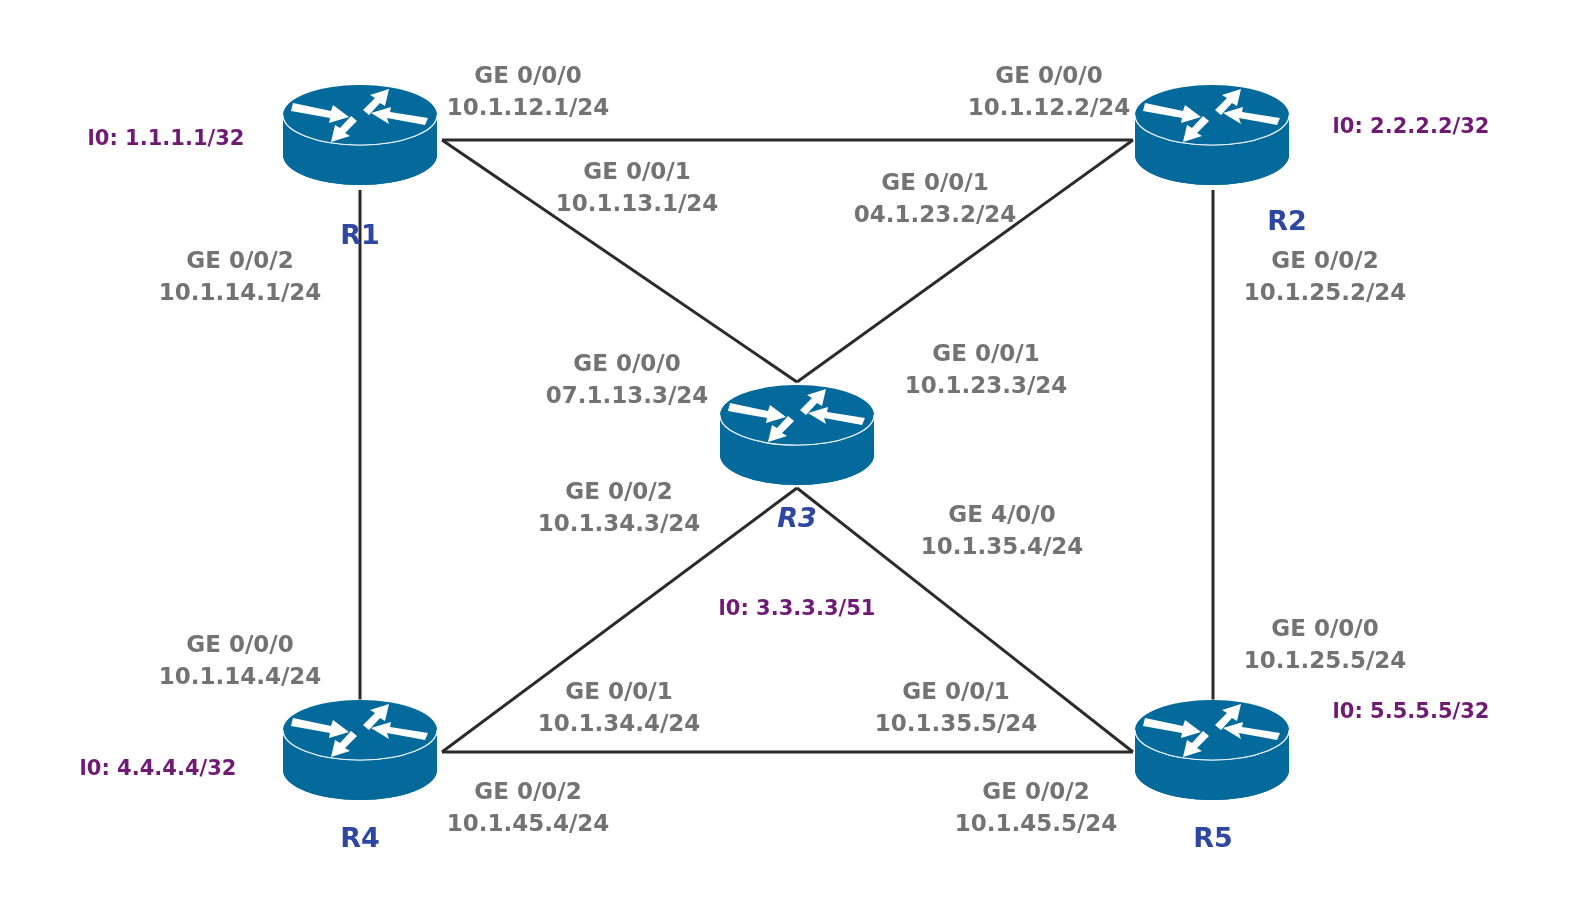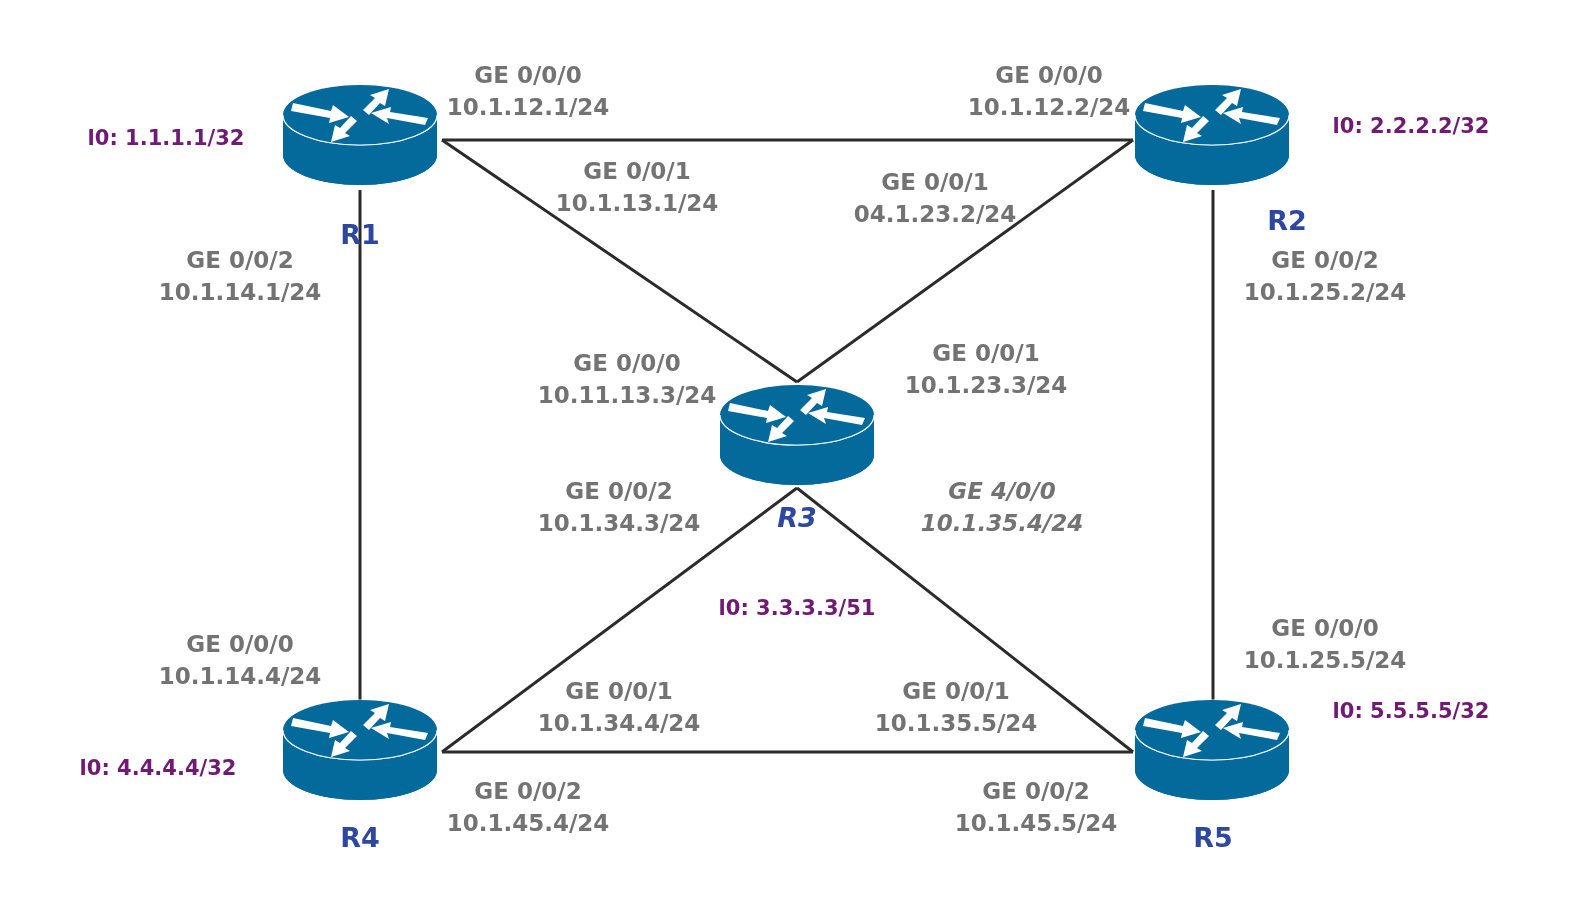--- a/index.html
+++ b/index.html
@@ -82,31 +82,31 @@
 <div class="lbl iface" style="left:935px;top:166px;">
   <span>GE 0/0/1</span>
   <span>04.1.23.2/24</span>
 </div>
 <div class="lbl iface" style="left:1325px;top:244px;">
   <span>GE 0/0/2</span>
   <span>10.1.25.2/24</span>
 </div>
 <div class="lbl iface" style="left:627px;top:347px;">
   <span>GE 0/0/0</span>
-  <span>10.11.13.3/24</span>
+  <span>07.1.13.3/24</span>
 </div>
 <div class="lbl iface" style="left:986px;top:337px;">
   <span>GE 0/0/1</span>
   <span>10.1.23.3/24</span>
 </div>
 <div class="lbl iface" style="left:619px;top:475px;">
   <span>GE 0/0/2</span>
   <span>10.1.34.3/24</span>
 </div>
-<div class="lbl iface" style="left:1002px;top:475px;font-style:italic;">
+<div class="lbl iface" style="left:1002px;top:498px;">
   <span>GE 4/0/0</span>
   <span>10.1.35.4/24</span>
 </div>
 <div class="lbl iface" style="left:240px;top:628px;">
   <span>GE 0/0/0</span>
   <span>10.1.14.4/24</span>
 </div>
 <div class="lbl iface" style="left:619px;top:675px;">
   <span>GE 0/0/1</span>
   <span>10.1.34.4/24</span>

